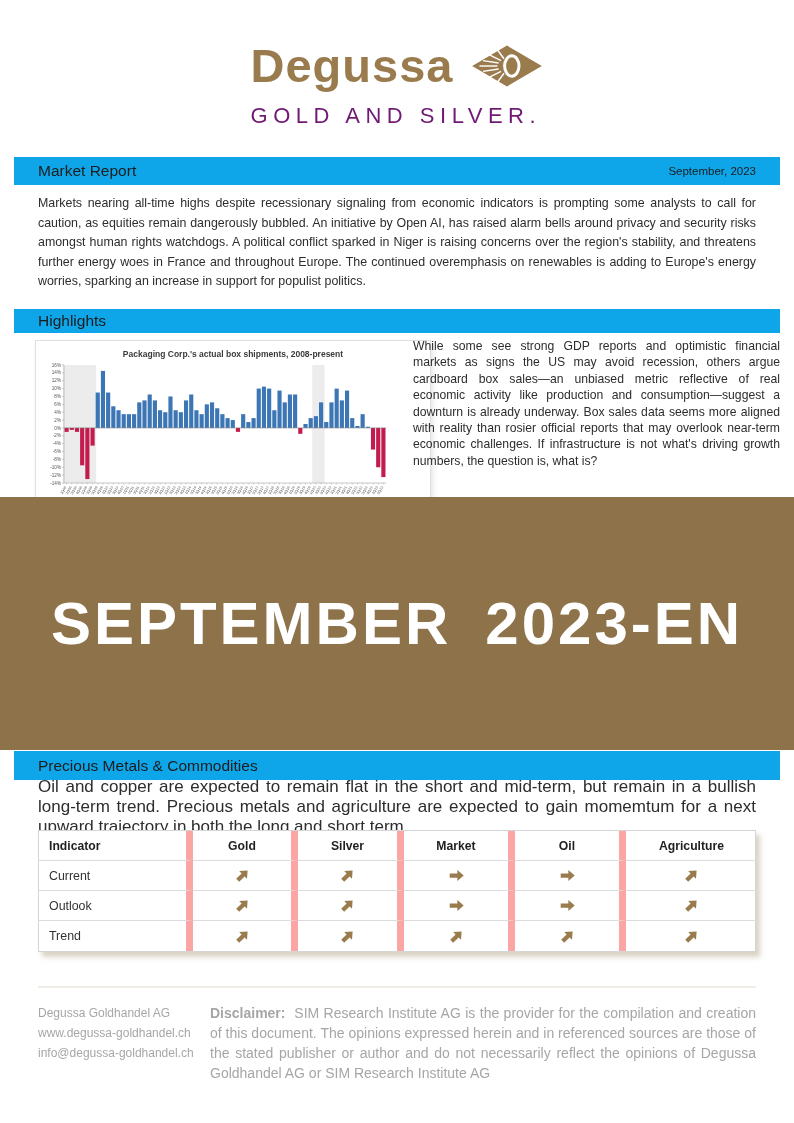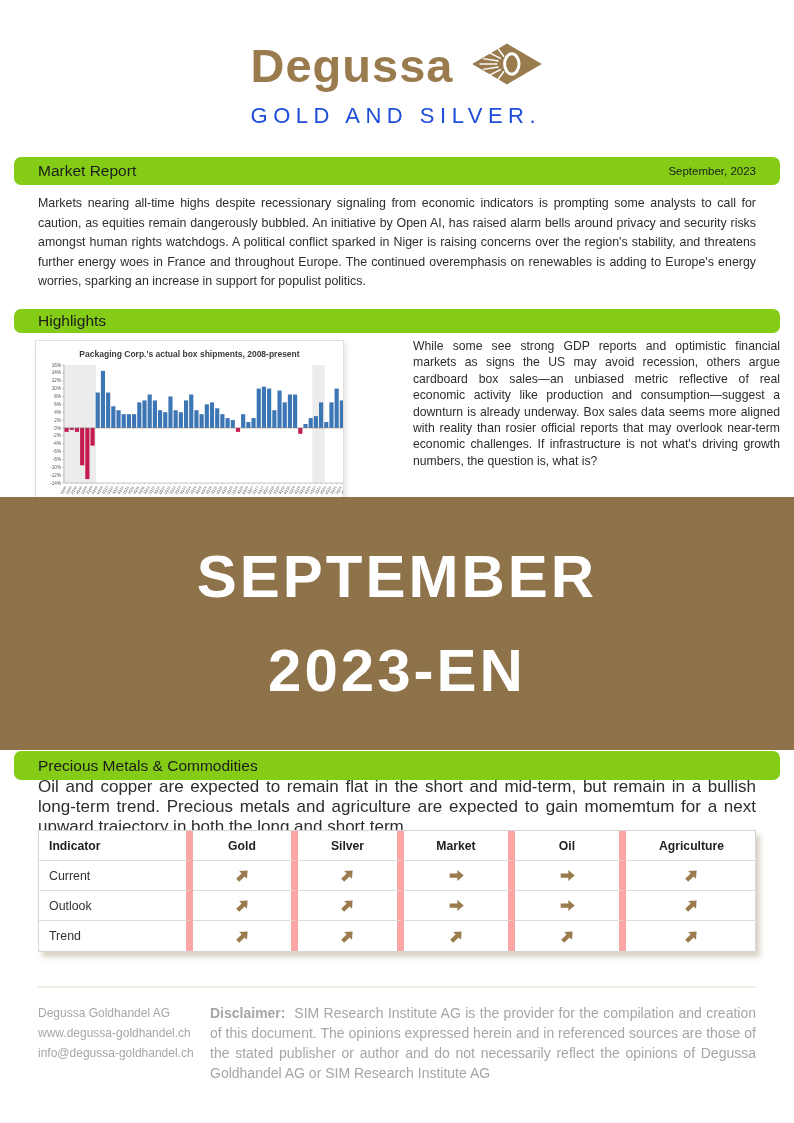--- a/index.html
+++ b/index.html
@@ -3,43 +3,43 @@
 <meta charset="utf-8">
 <style>
   * { margin:0; padding:0; box-sizing:border-box; }
   html,body { background:#ffffff; }
   body { font-family:"Liberation Sans", sans-serif; }
   .page { position:relative; width:794px; height:1123px; margin:0 auto; background:#fff; overflow:hidden; }
 
   
   .logo-block { position:absolute; top:42px; left:0; right:0; display:flex; justify-content:center; }
   .logo-inner { width:max-content; }
-  .logo-row { display:flex; align-items:flex-start; gap:18px; }
+  .logo-row { display:flex; align-items:center; gap:18px; }
   .wordmark { font-size:47px; font-weight:bold; color:#9a7b4e; letter-spacing:1px; line-height:1; }
-  .tagline { margin-top:14px; font-size:22px; color:#1d4ed8; letter-spacing:5.5px; }
-
-  
-  .tanbar { position:absolute; left:14px; width:766px; background:#84cc16; display:flex; align-items:center; justify-content:space-between; padding:8px 24px;border-radius:7px; }
+  .tagline { margin-top:14px; font-size:22px; color:#701a75; letter-spacing:5.5px; }
+
+  
+  .tanbar { position:absolute; left:14px; width:766px; background:#0ea5e9; display:flex; align-items:center; justify-content:space-between; padding:8px 24px; }
   .tanbar .sec-title { font-size:15.5px; color:#1c1c1c; }
   .tanbar .sec-date { font-size:11.5px; color:#1c1c1c; }
 
   
   .bodytext { position:absolute; color:#2d2d2d; text-align:justify; }
   #intro { left:38px; top:194px; width:718px; font-size:12.4px; line-height:19.6px; }
   #highlights-text { left:413px; top:338px; width:367px; font-size:12.2px; line-height:16.4px; }
   #precious-text { left:38px; top:777px; width:718px; font-size:17px; line-height:20px; }
 
   
-  .chart-card { position:absolute; left:35px; top:340px; width:309px; height:170px; background:#fff;
+  .chart-card { position:absolute; left:35px; top:340px; width:396px; height:170px; background:#fff;
     border:1px solid #e2dfda; box-shadow:2px 3px 5px rgba(120,110,90,0.18); padding:5px 2px 0 2px; overflow:hidden; }
   .chart-title { text-align:center; font-size:8.5px; font-weight:bold; color:#3a3a3a; margin-top:3px; }
 
   
   .banner { position:absolute; left:0; top:497px; width:794px; height:253px; background:#8e7249; z-index:6;
-    display:flex; flex-direction:column; align-items:center; justify-content:center; gap:34px; }
+    display:flex; flex-direction:row; align-items:center; justify-content:center; gap:34px; }
   .banner .bline { color:#ffffff; font-weight:bold; font-size:60px; letter-spacing:3px; line-height:1; }
 
   
   .ind-table { position:absolute; left:38px; top:830px; width:718px; display:grid;
     grid-template-columns:154px 105px 106px 111px 111px 131px; grid-auto-rows:30px;
     border:1px solid #d5d5d5; background:#fff; box-shadow:4px 5px 5px rgba(187,174,149,0.55); }
   .ind-table > div { display:flex; align-items:center; justify-content:center;
     border-right:7px solid #fca5a5; border-bottom:1px solid #dcdcdc; font-size:12.4px; color:#333; }
   .ind-table > div:nth-child(6n) { border-right:none; }
   .ind-table > div:nth-last-child(-n+6) { border-bottom:none; }

